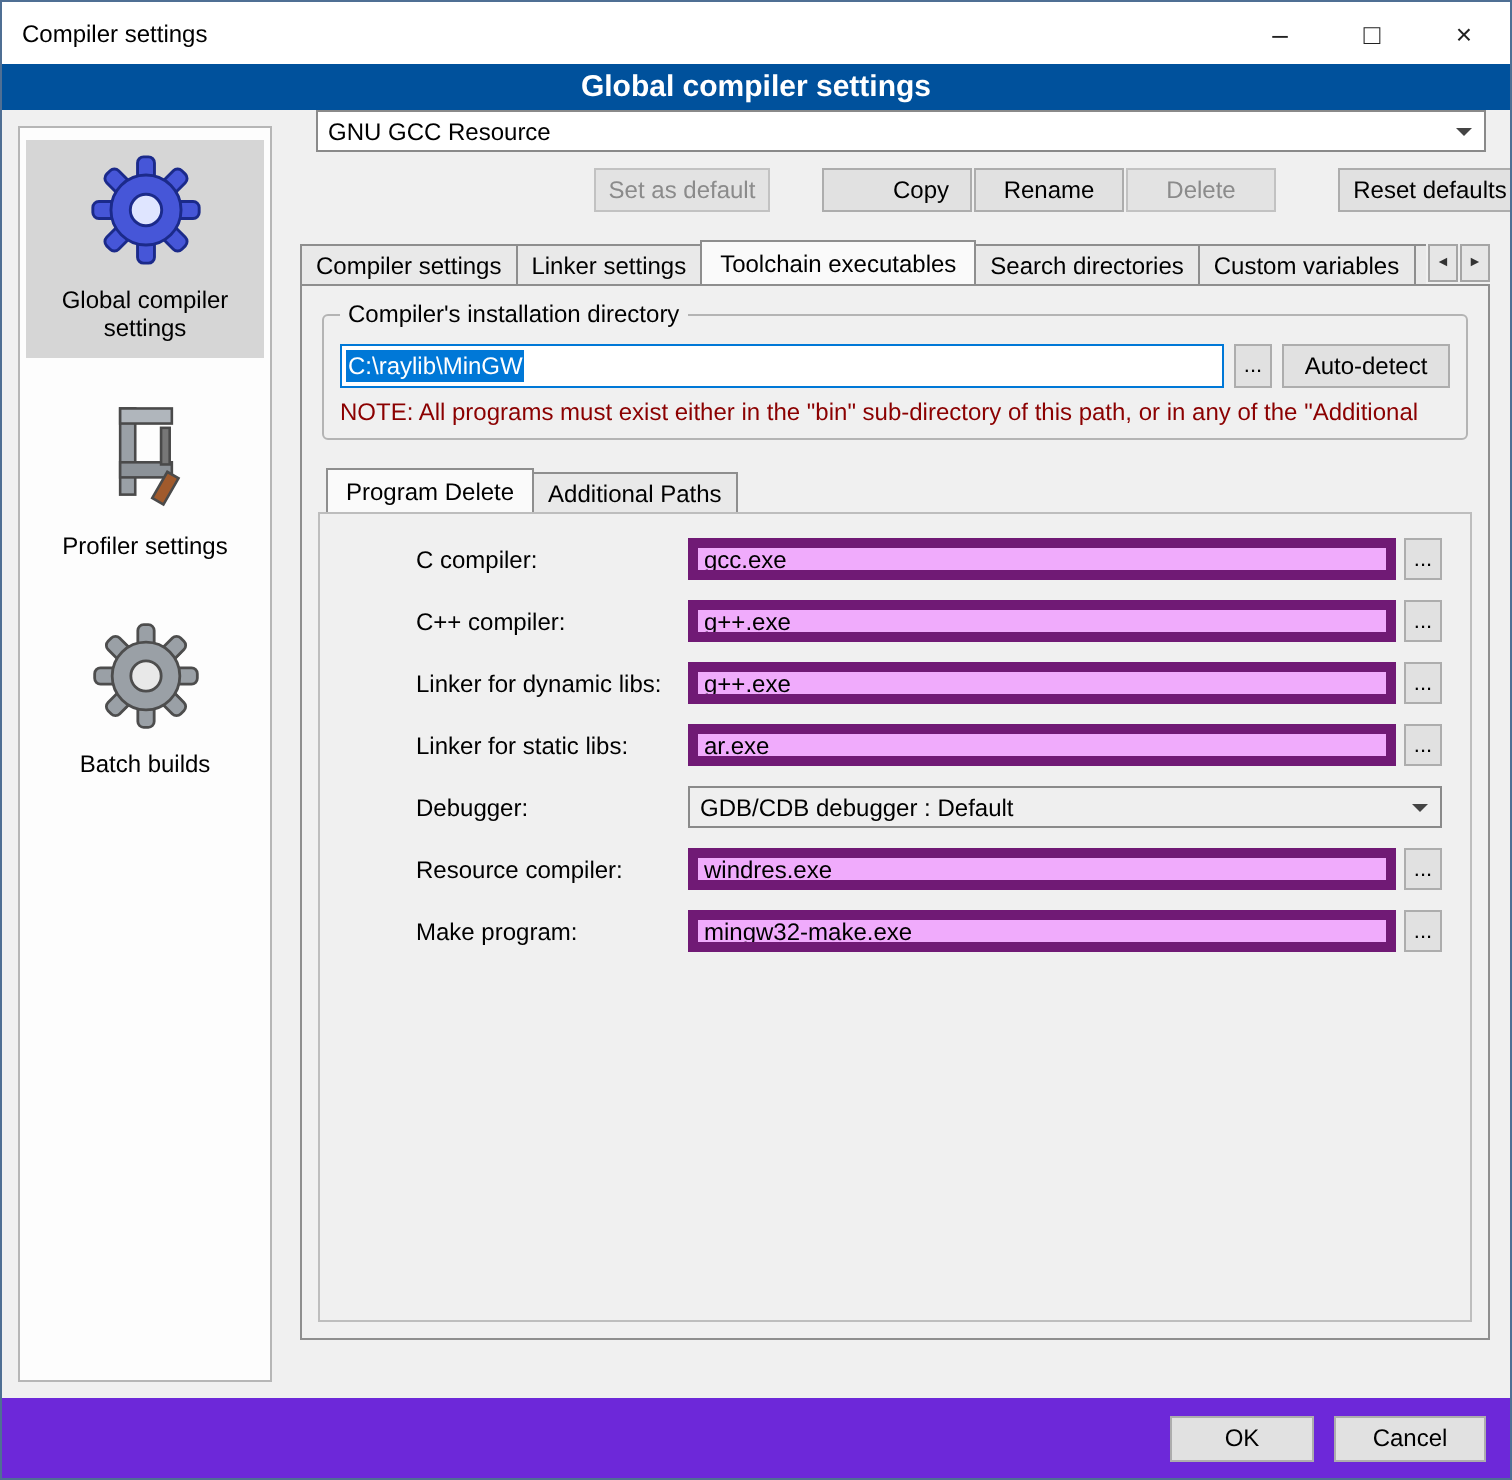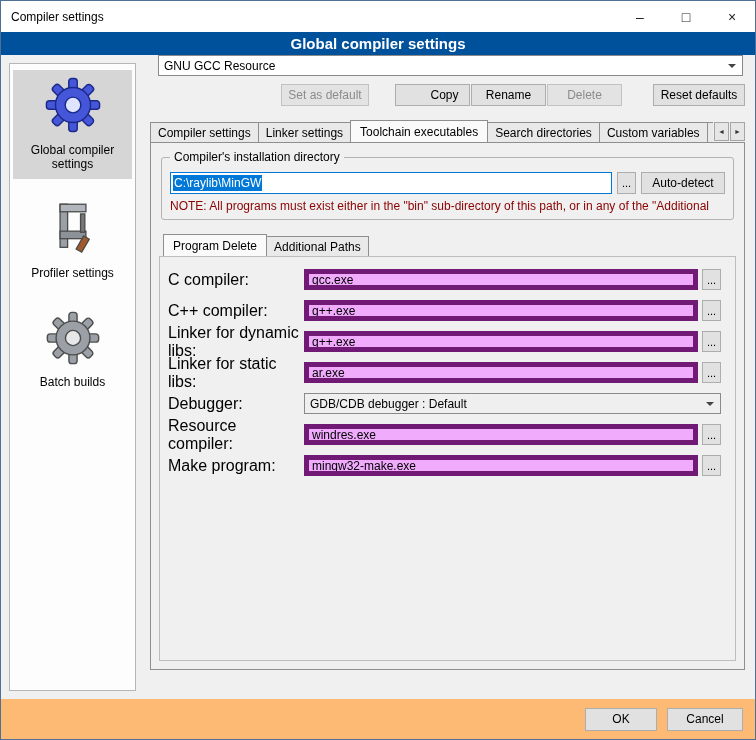--- a/index.html
+++ b/index.html
@@ -31,21 +31,21 @@
   .sc-label { margin: 12px 0 4px 12px; }
 
   .combo { height: 21px; border: 1px solid #8a8a8a; background: #fff; display: flex; align-items: center; padding-left: 5px; position: relative; }
   .combo .arrow { position: absolute; right: 6px; top: 8px; width: 0; height: 0; border: 4px solid transparent; border-top-color: #444; }
   .combo.top { margin-left: 12px; width: calc(100% - 16px); }
   .combo.gray { background: #efefef; }
 
   .btnrow { position: relative; height: 22px; margin-top: 8px; }
   .btn { background: #e1e1e1; border: 1px solid #adadad; font-family: "Liberation Sans", sans-serif; font-size: 12px; height: 22px; cursor: default; }
   .btn.disabled { color: #8b8b8b; background: #e3e3e3; border-color: #c2c2c2; }
-  .btnrow .btn { position: absolute; top: 0; }
+  .btnrow .btn { position: absolute; top: 0; margin-left: 16px; }
   .b-setdef { left: 135px; width: 88px; }
   .b-copy   { left: 249px; width: 75px; padding-left: 24px; }
   .b-rename { left: 325px; width: 75px; }
   .b-delete { left: 401px; width: 75px; }
   .b-reset  { left: 507px; width: 92px; }
 
   
   .tabs { position: relative; margin: 14px 2px 0 4px; height: 22px; z-index: 2; }
   .tabstrip { display: flex; align-items: flex-end; height: 22px; width: calc(100% - 32px); overflow: hidden; white-space: nowrap; }
   .tab { flex: 0 0 auto; border: 1px solid #8e8e8e; border-bottom: none; background: #e9e9e9; padding: 3px 7px 4px 7px; height: 20px; margin-right: -1px; font-size: 12px; }
@@ -63,27 +63,27 @@
   .dir-input .sel { background: #0078d7; color: #ffffff; padding: 1px 1px; }
   .browse { width: 19px; height: 22px; background: #e1e1e1; border: 1px solid #adadad; font-size: 11px; line-height: 10px; cursor: default; }
   .autodetect { width: 84px; height: 22px; }
   .note { margin-top: 5px; color: #8b0000; font-size: 12px; white-space: nowrap; overflow: hidden; }
 
   
   .subtabs { position: relative; margin-top: 14px; height: 22px; z-index: 2; }
   .subpage { flex: 1; border: 1px solid #bdbdbd; background: #f0f0f0; padding: 12px 6px 0 6px; }
 
   .frow { display: flex; align-items: center; margin: 0 8px 10px 2px; height: 21px; }
-  .flabel { width: 136px; flex: 0 0 auto; font-size: 16px; }
+  .flabel { width: 136px; flex: 0 0 auto; font-size: 12px; margin-left: 40px; }
   .tinput { flex: 1; height: 21px; border: 5px solid #701a75; background: #f0abfc; font-family: "Liberation Sans", sans-serif; font-size: 12px; padding: 0 3px; }
   .frow .browse { margin-left: 4px; height: 21px; }
   .frow .combo { flex: 1; }
 
   
-  .footer { position: absolute; left: 0; right: 0; bottom: 0; height: 40px; background: #fdba74; display: flex; justify-content: flex-end; align-items: center; padding-right: 12px; gap: 10px; }
+  .footer { position: absolute; left: 0; right: 0; bottom: 0; height: 40px; background: #6d28d9; display: flex; justify-content: flex-end; align-items: center; padding-right: 12px; gap: 10px; }
   .footer .btn { height: 23px; }
   .ok-btn { width: 72px; }
   .cancel-btn { width: 76px; }
 </style>
 </head>
 <body>
 
 <div class="window">
 
   <div class="titlebar">

